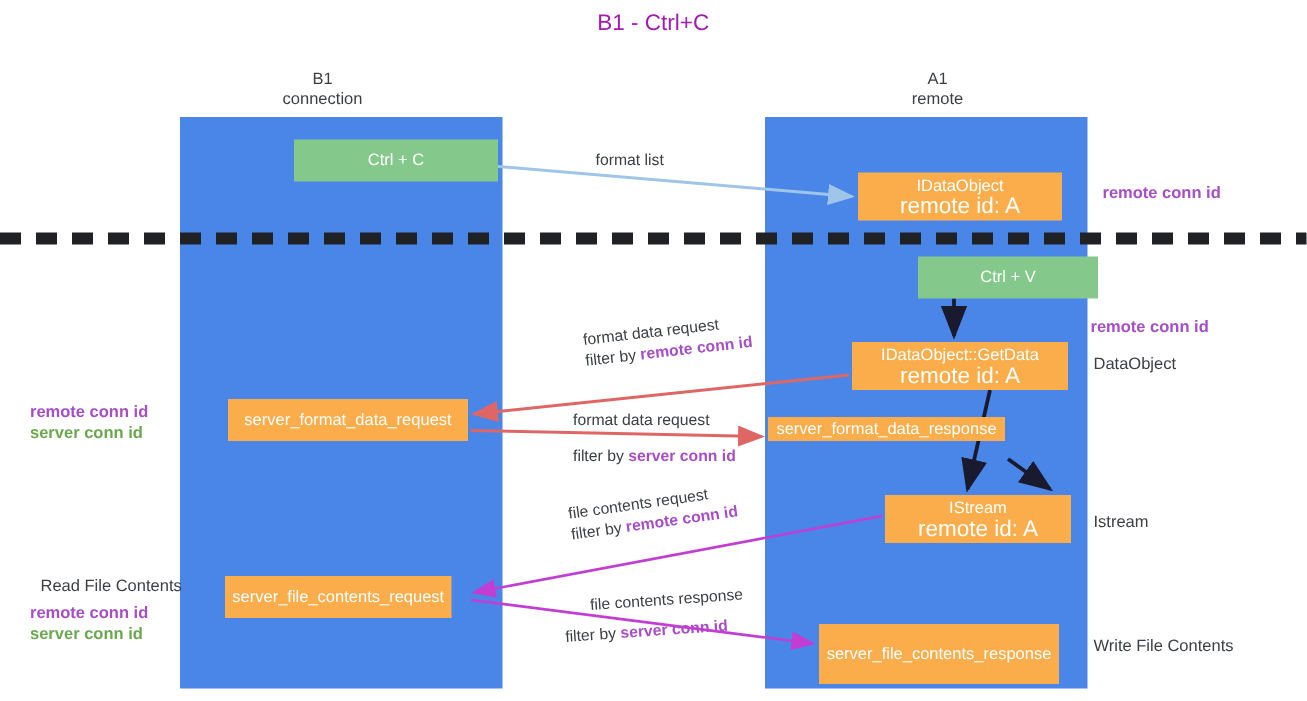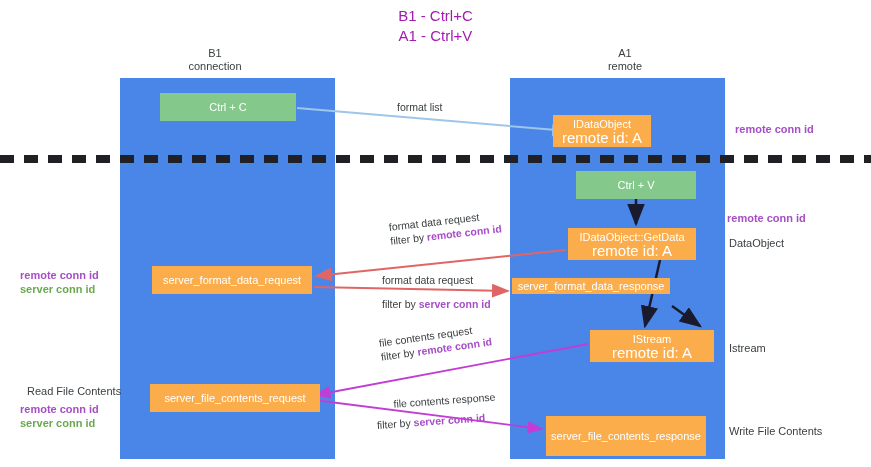--- a/index.html
+++ b/index.html
@@ -46,32 +46,32 @@
   .node{
     box-sizing:border-box;
     display:flex;flex-direction:column;
     align-items:center;justify-content:center;
     color:#ffffff;
     font-size:11px;line-height:14px;
     text-align:center;
     padding:2px 4px;
     z-index:5;
   }
-  .node.green{background:#84c98b;}
+  .node.green{background:#84c98b;margin-left:36px;}
   .node.orange{background:#fbad4b;}
   .node .l2{font-size:15px;line-height:14px;}
 
   #n-ctrlc{left:160px;top:93px;width:136px;height:28px;}
-  #n-idataobject{left:553px;top:115px;width:98px;height:32px;}
+  #n-idataobject{left:572px;top:115px;width:136px;height:32px;}
   #n-ctrlv{left:576px;top:171px;width:120px;height:28px;}
-  #n-getdata{left:568px;top:228px;width:128px;height:32px;}
+  #n-getdata{left:568px;top:228px;width:144px;height:32px;}
   #n-sfdreq{left:152px;top:266px;width:160px;height:28px;}
   #n-sfdres{left:512px;top:278px;width:158px;height:16px;}
   #n-istream{left:590px;top:330px;width:124px;height:32px;}
-  #n-sfcreq{left:150px;top:384px;width:170px;height:28px;}
+  #n-sfcreq{left:150px;top:384px;width:151px;height:28px;}
   #n-sfcres{left:546px;top:416px;width:160px;height:40px;}
 
   
   .sidelabel{font-size:11px;line-height:14px;}
   .purple{color:#a64ec6;font-weight:bold;}
   .green-t{color:#6aa84f;font-weight:bold;}
   .plain{color:#3c4043;}
 
   #lbl-remote-1{left:735px;top:122px;}
   #lbl-remote-2{left:727px;top:211px;}
@@ -98,21 +98,20 @@
   
   #edges{position:absolute;left:0;top:0;width:871px;height:467px;pointer-events:none;z-index:3;}
 </style>
 </head>
 <body>
 
 <div id="stage">
 
   <div class="abs title">
     <div>B1 - Ctrl+C</div>
-    <div>A1 - Ctrl+V</div>
   </div>
 
   <div class="abs colhead" id="head-b1">
     <div>B1</div>
     <div>connection</div>
   </div>
   <div class="abs colhead" id="head-a1">
     <div>A1</div>
     <div>remote</div>
   </div>

